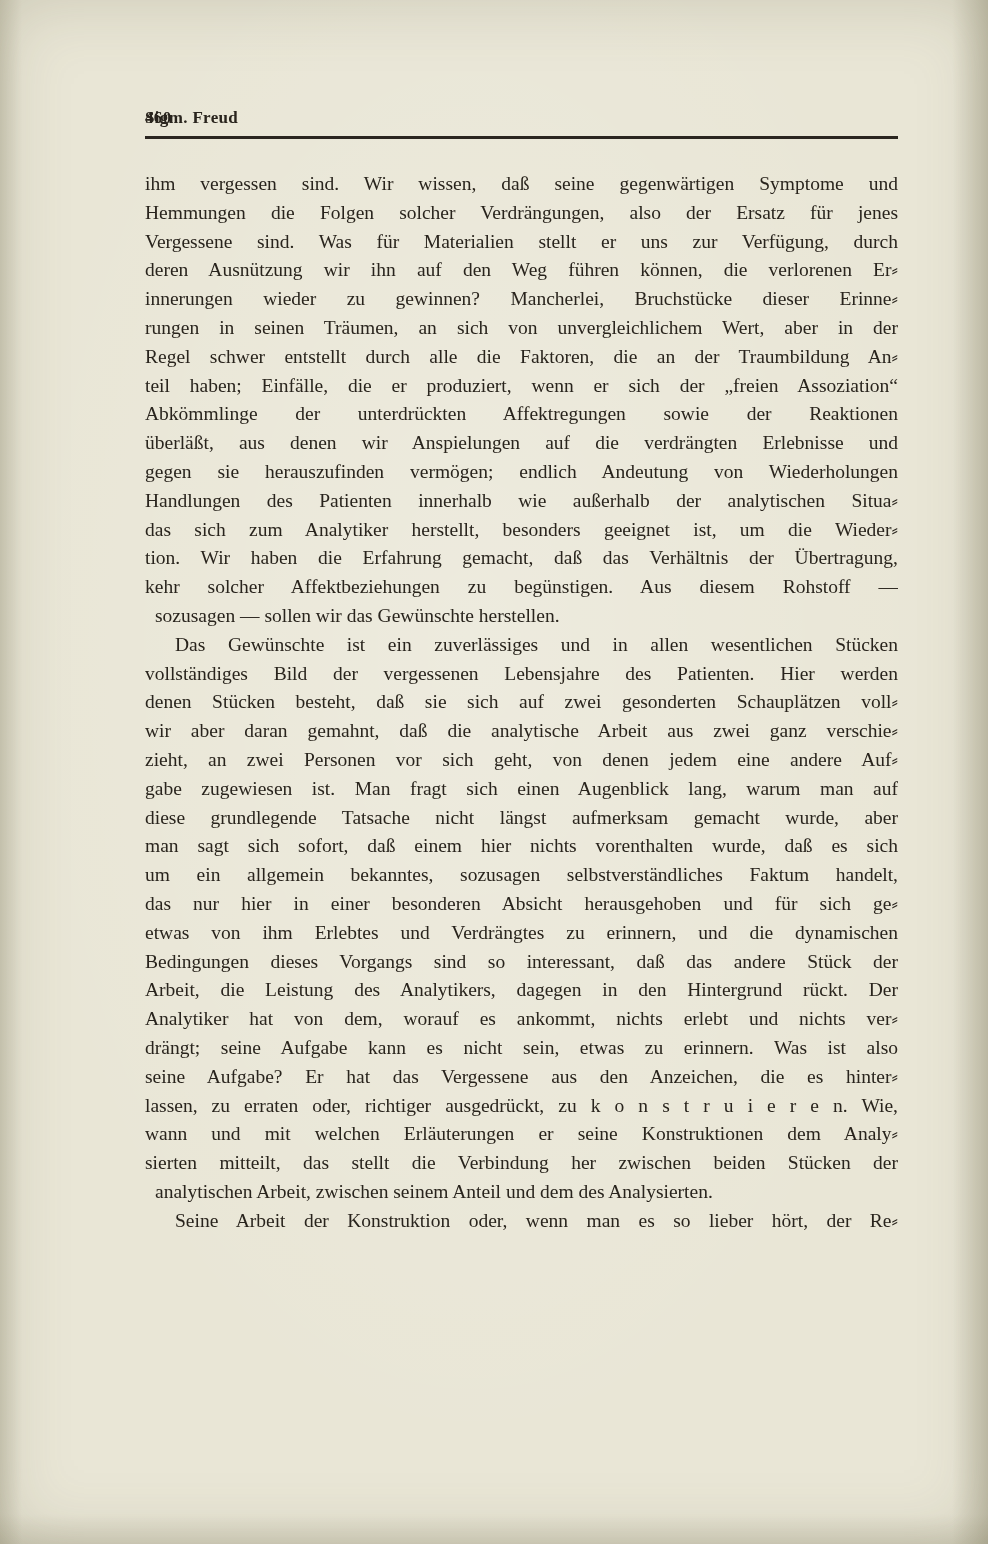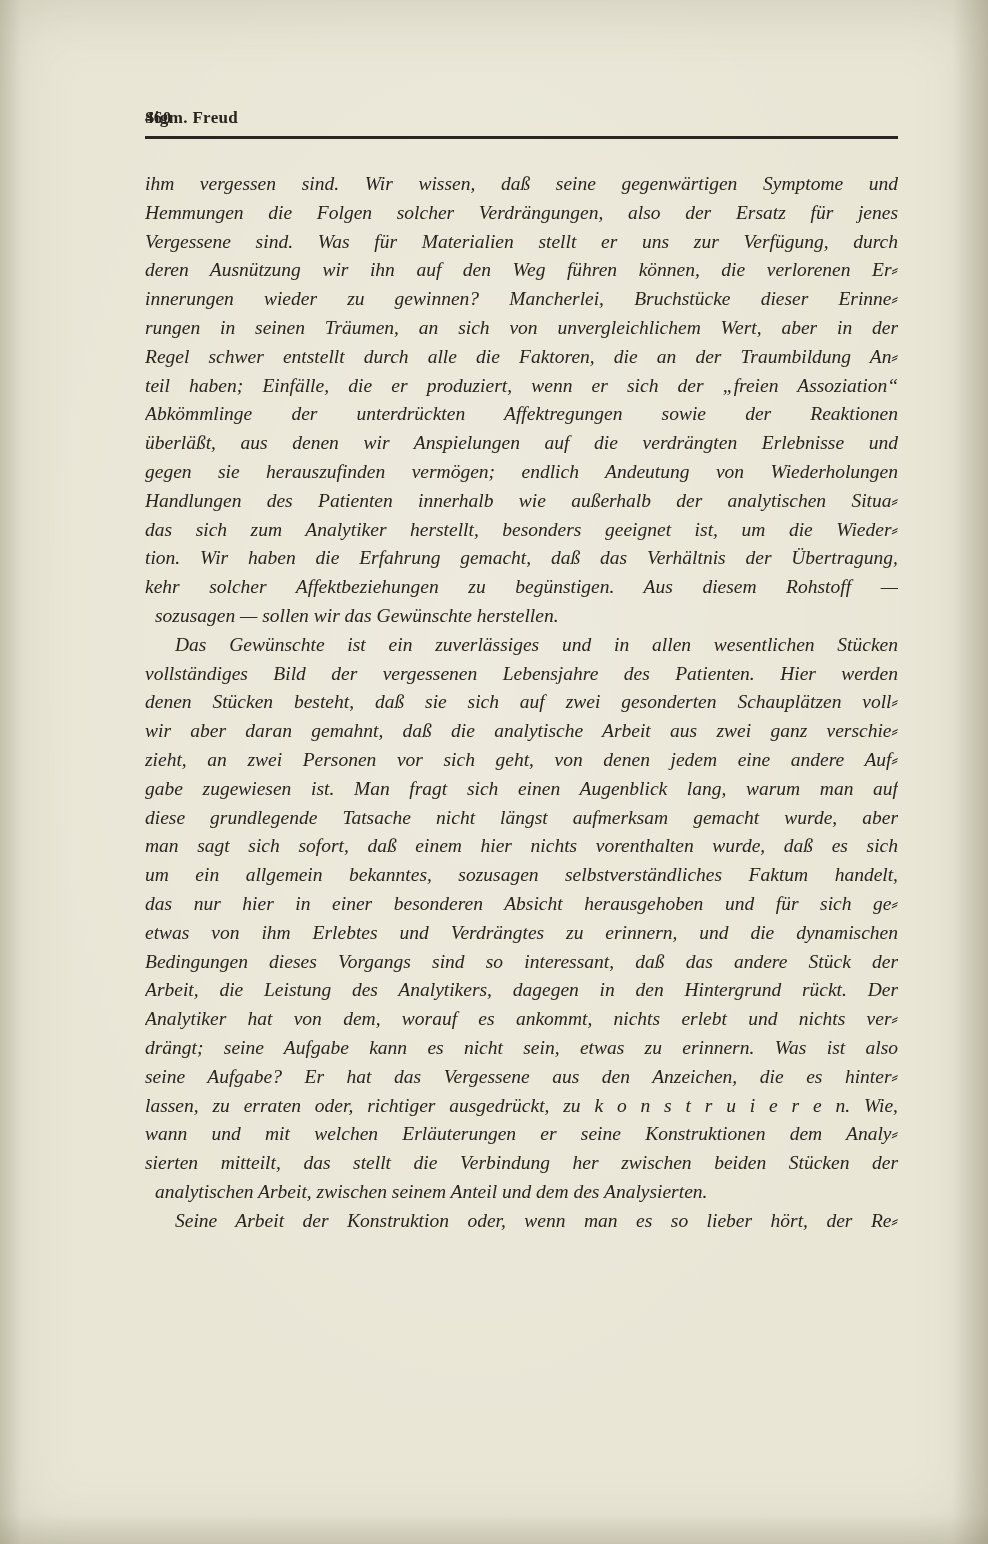--- a/index.html
+++ b/index.html
@@ -66,21 +66,20 @@
     font-size: 19.5px;
     line-height: 28.8px;
   }
 
   .line {
     height: 28.8px;
     overflow: hidden;
     text-align: justify;
     text-align-last: justify;
     white-space: normal;
-    font-style: italic;
   }
 
   .line.indent {
     text-indent: 30px;
   }
 
   .line.no-just {
     text-align-last: left;
     margin-left: 10px;
   }

